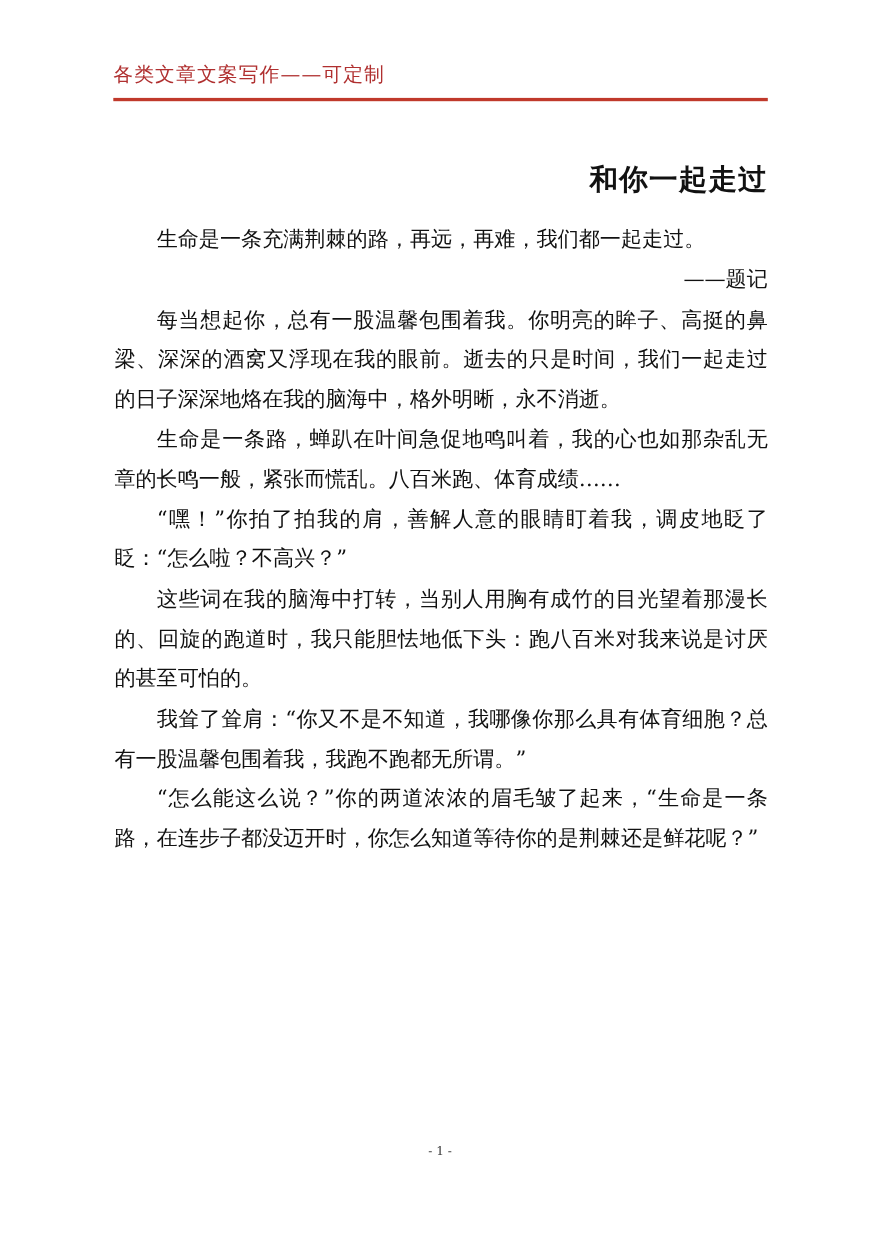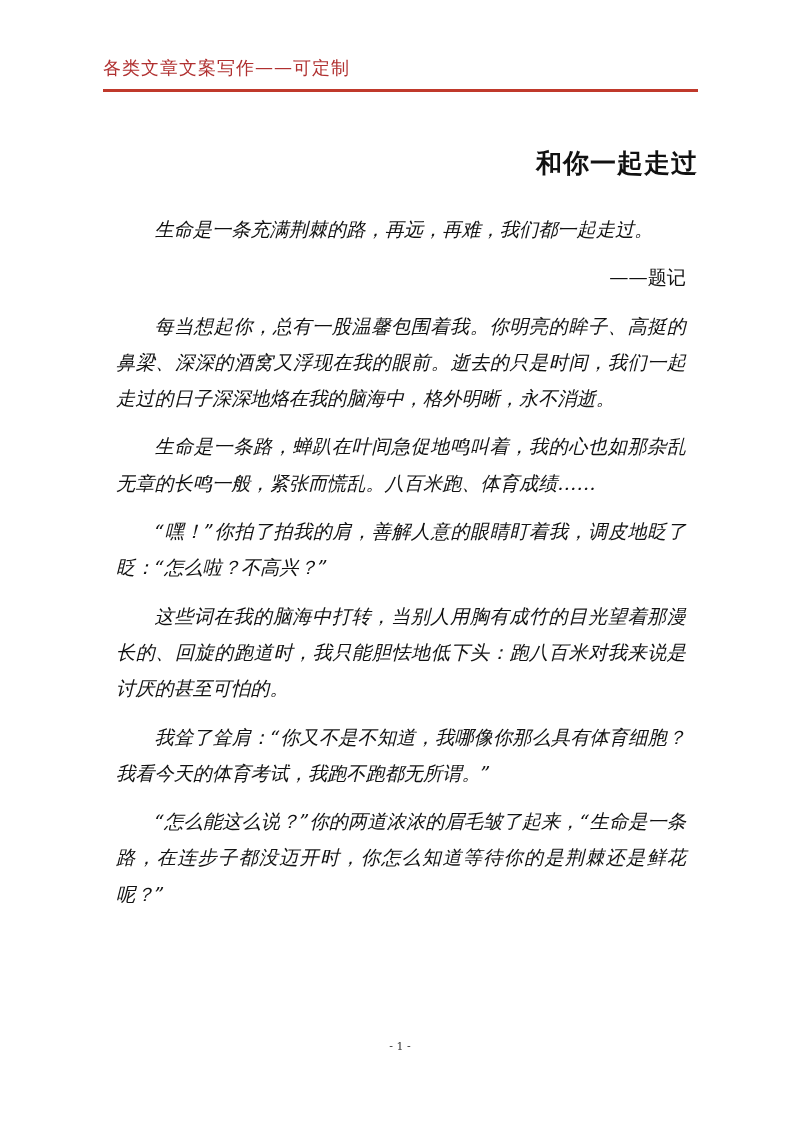--- a/index.html
+++ b/index.html
@@ -6,37 +6,37 @@
   body { width: 800px; height: 1132px; position: relative; overflow: hidden;
          font-family: "DejaVu Serif", "Liberation Serif", serif; color: #111; }
   .header { position: absolute; left: 103px; top: 56px; width: 595px; text-align: left;
             font-size: 18px; letter-spacing: 1px; color: #b03030; }
   .header-rule { position: absolute; left: 103px; top: 89px; width: 595px; height: 3px;
                  background: #c0392b; }
   .title { position: absolute; left: 103px; top: 146px; width: 595px; text-align: right;
            font-size: 26px; font-weight: bold; letter-spacing: 1px; }
   .body { position: absolute; left: 104px; top: 200px; width: 594px; font-size: 19.2px;
           line-height: 36.3px; }
-  .p { margin: 12px; text-indent: 2em; text-align: justify; font-style: italic; }
-  .sig { text-align: right; margin: 12px; }
+  .p { margin: 0; text-indent: 2em; text-align: justify; }
+  .sig { text-align: right; margin: 0; }
   .page-num { position: absolute; left: 0; width: 800px; top: 1040px; text-align: center;
               font-size: 11px; color: #333; }
 </style>
 </head>
 <body>
 
 <div class="header">各类文章文案写作——可定制</div>
 <div class="header-rule"></div>
 
 <div class="title">和你一起走过</div>
 
 <div class="body">
   <p class="p">生命是一条充满荆棘的路，再远，再难，我们都一起走过。</p>
   <p class="sig">——题记</p>
   <p class="p">每当想起你，总有一股温馨包围着我。你明亮的眸子、高挺的鼻梁、深深的酒窝又浮现在我的眼前。逝去的只是时间，我们一起走过的日子深深地烙在我的脑海中，格外明晰，永不消逝。</p>
   <p class="p">生命是一条路，蝉趴在叶间急促地鸣叫着，我的心也如那杂乱无章的长鸣一般，紧张而慌乱。八百米跑、体育成绩……</p>
   <p class="p">“嘿！”你拍了拍我的肩，善解人意的眼睛盯着我，调皮地眨了眨：“怎么啦？不高兴？”</p>
   <p class="p">这些词在我的脑海中打转，当别人用胸有成竹的目光望着那漫长的、回旋的跑道时，我只能胆怯地低下头：跑八百米对我来说是讨厌的甚至可怕的。</p>
-  <p class="p">我耸了耸肩：“你又不是不知道，我哪像你那么具有体育细胞？我看今天的体育考试，我跑不跑都无所谓。”</p>
+  <p class="p">我耸了耸肩：“你又不是不知道，我哪像你那么具有体育细胞？总有一股温馨包围着我，我跑不跑都无所谓。”</p>
   <p class="p">“怎么能这么说？”你的两道浓浓的眉毛皱了起来，“生命是一条路，在连步子都没迈开时，你怎么知道等待你的是荆棘还是鲜花呢？”</p>
 </div>
 
 <div class="page-num">- 1 -</div>
 
 </body></html>

